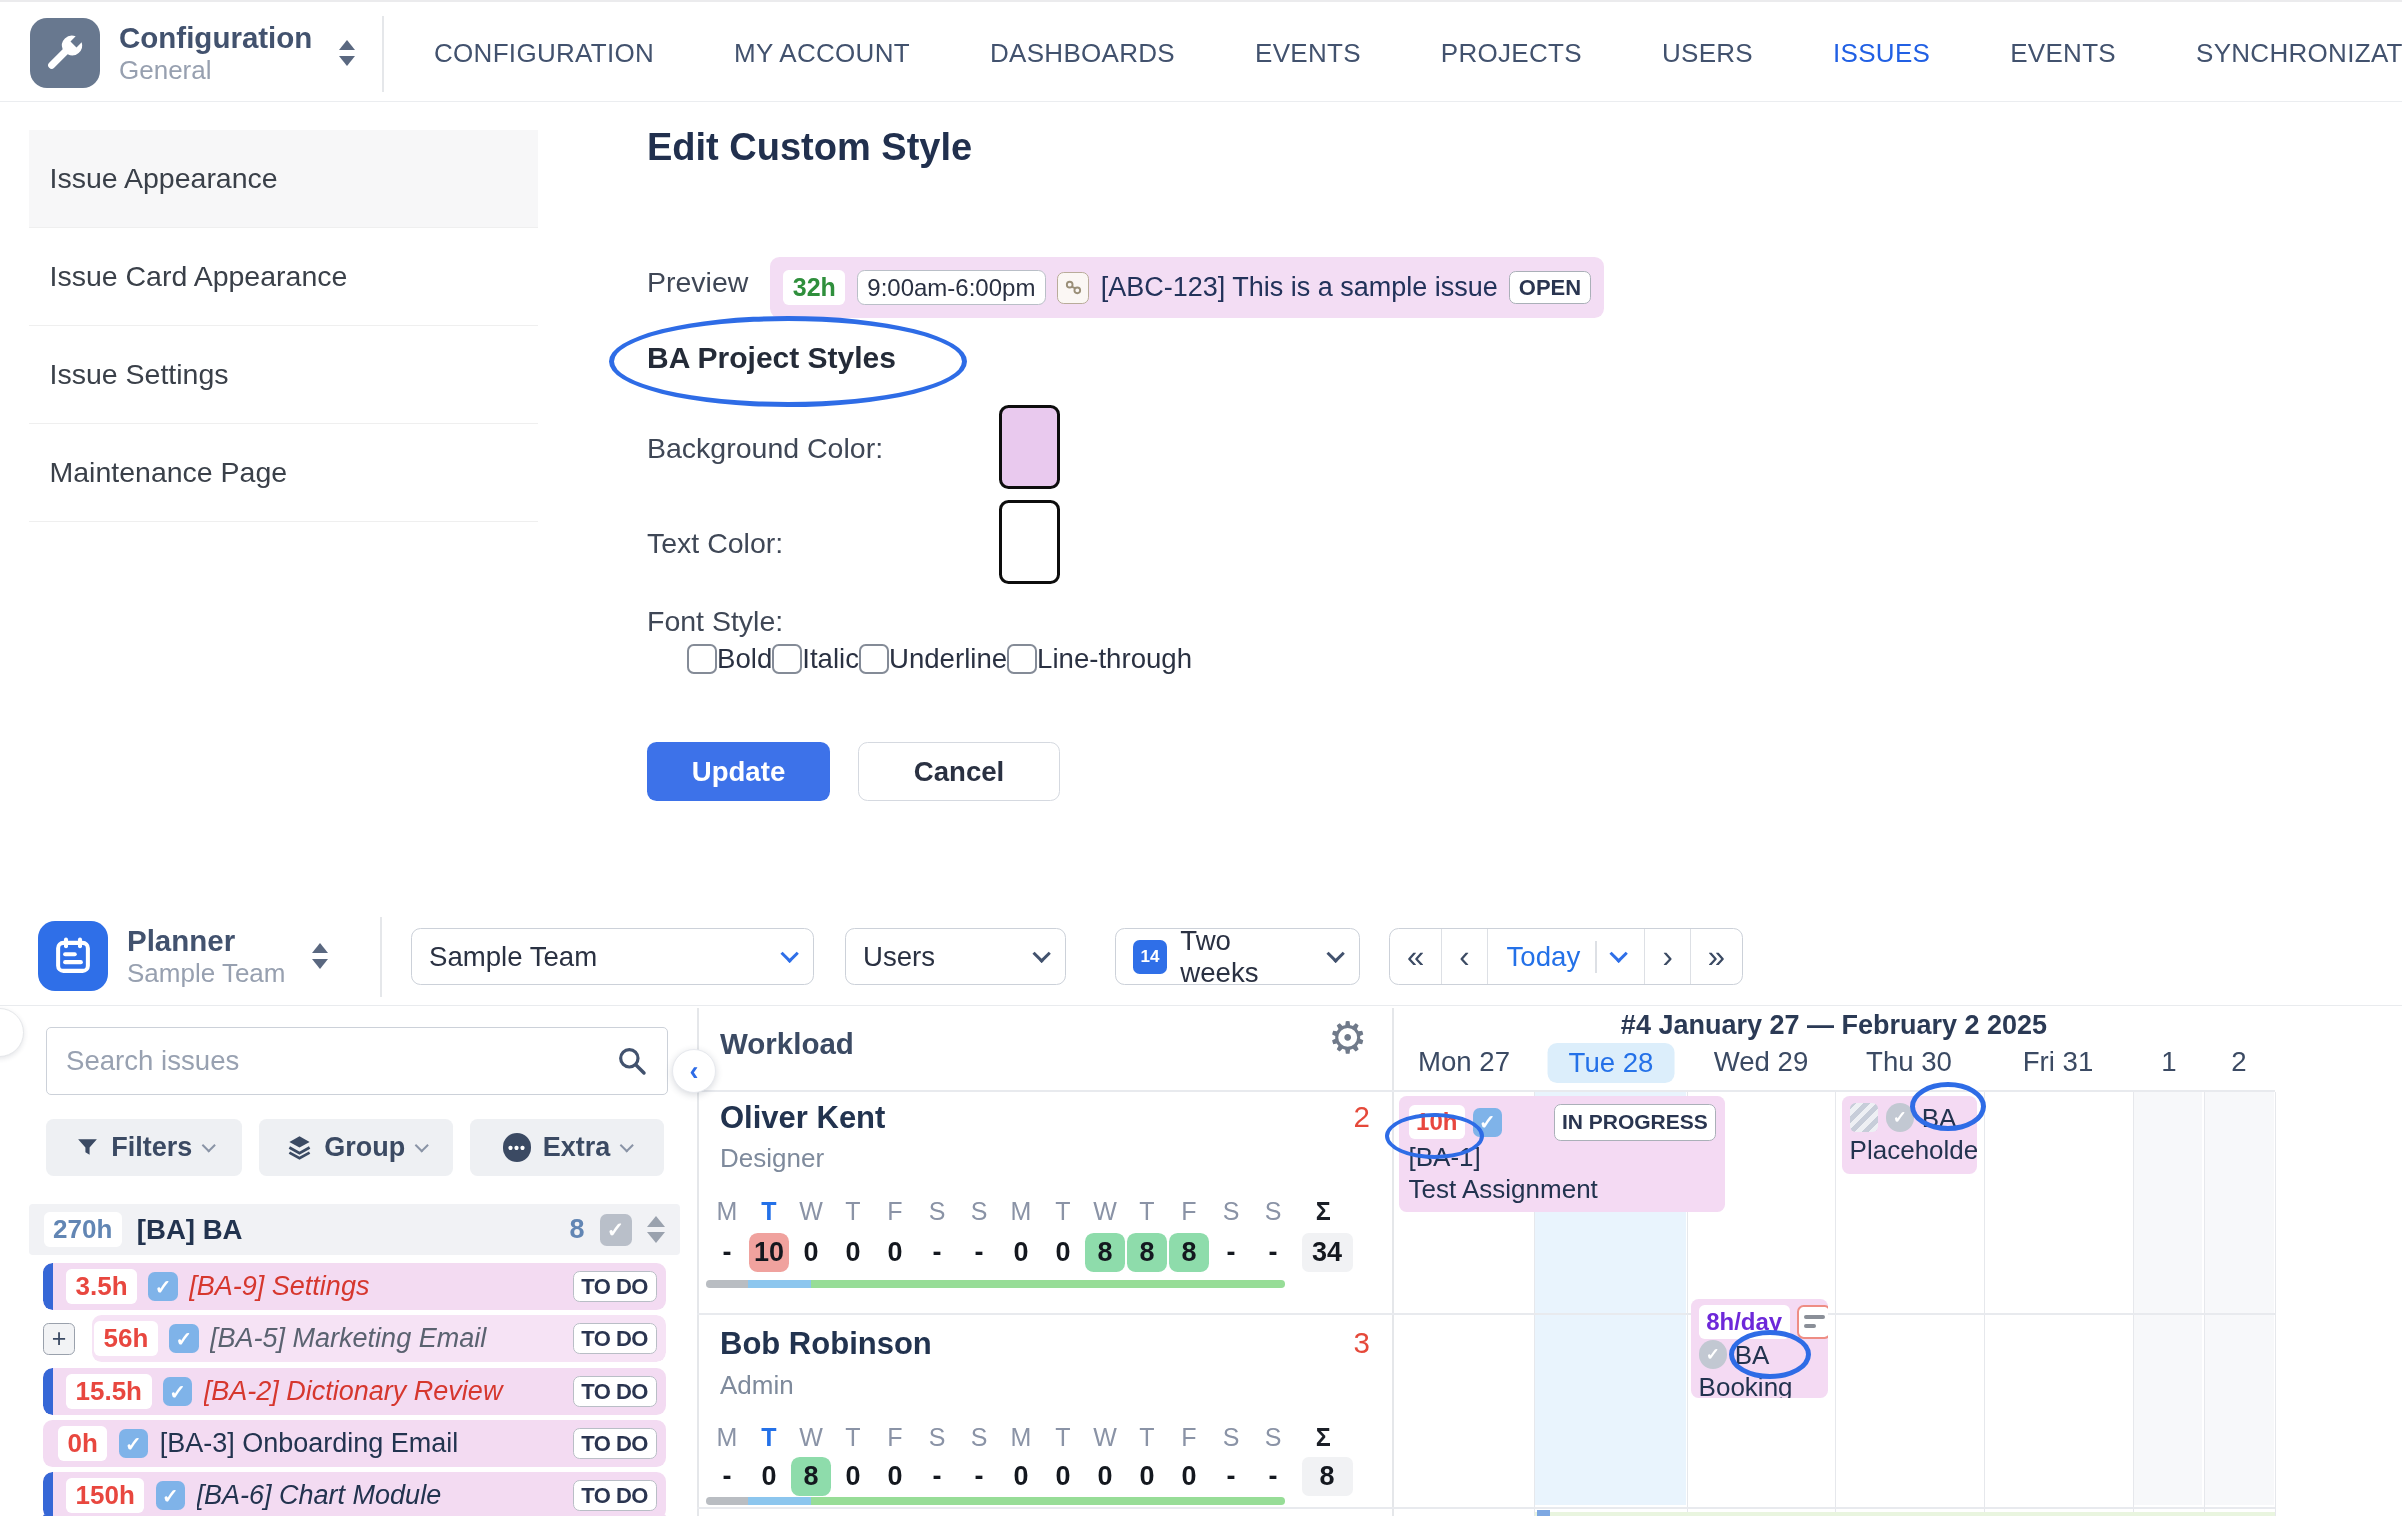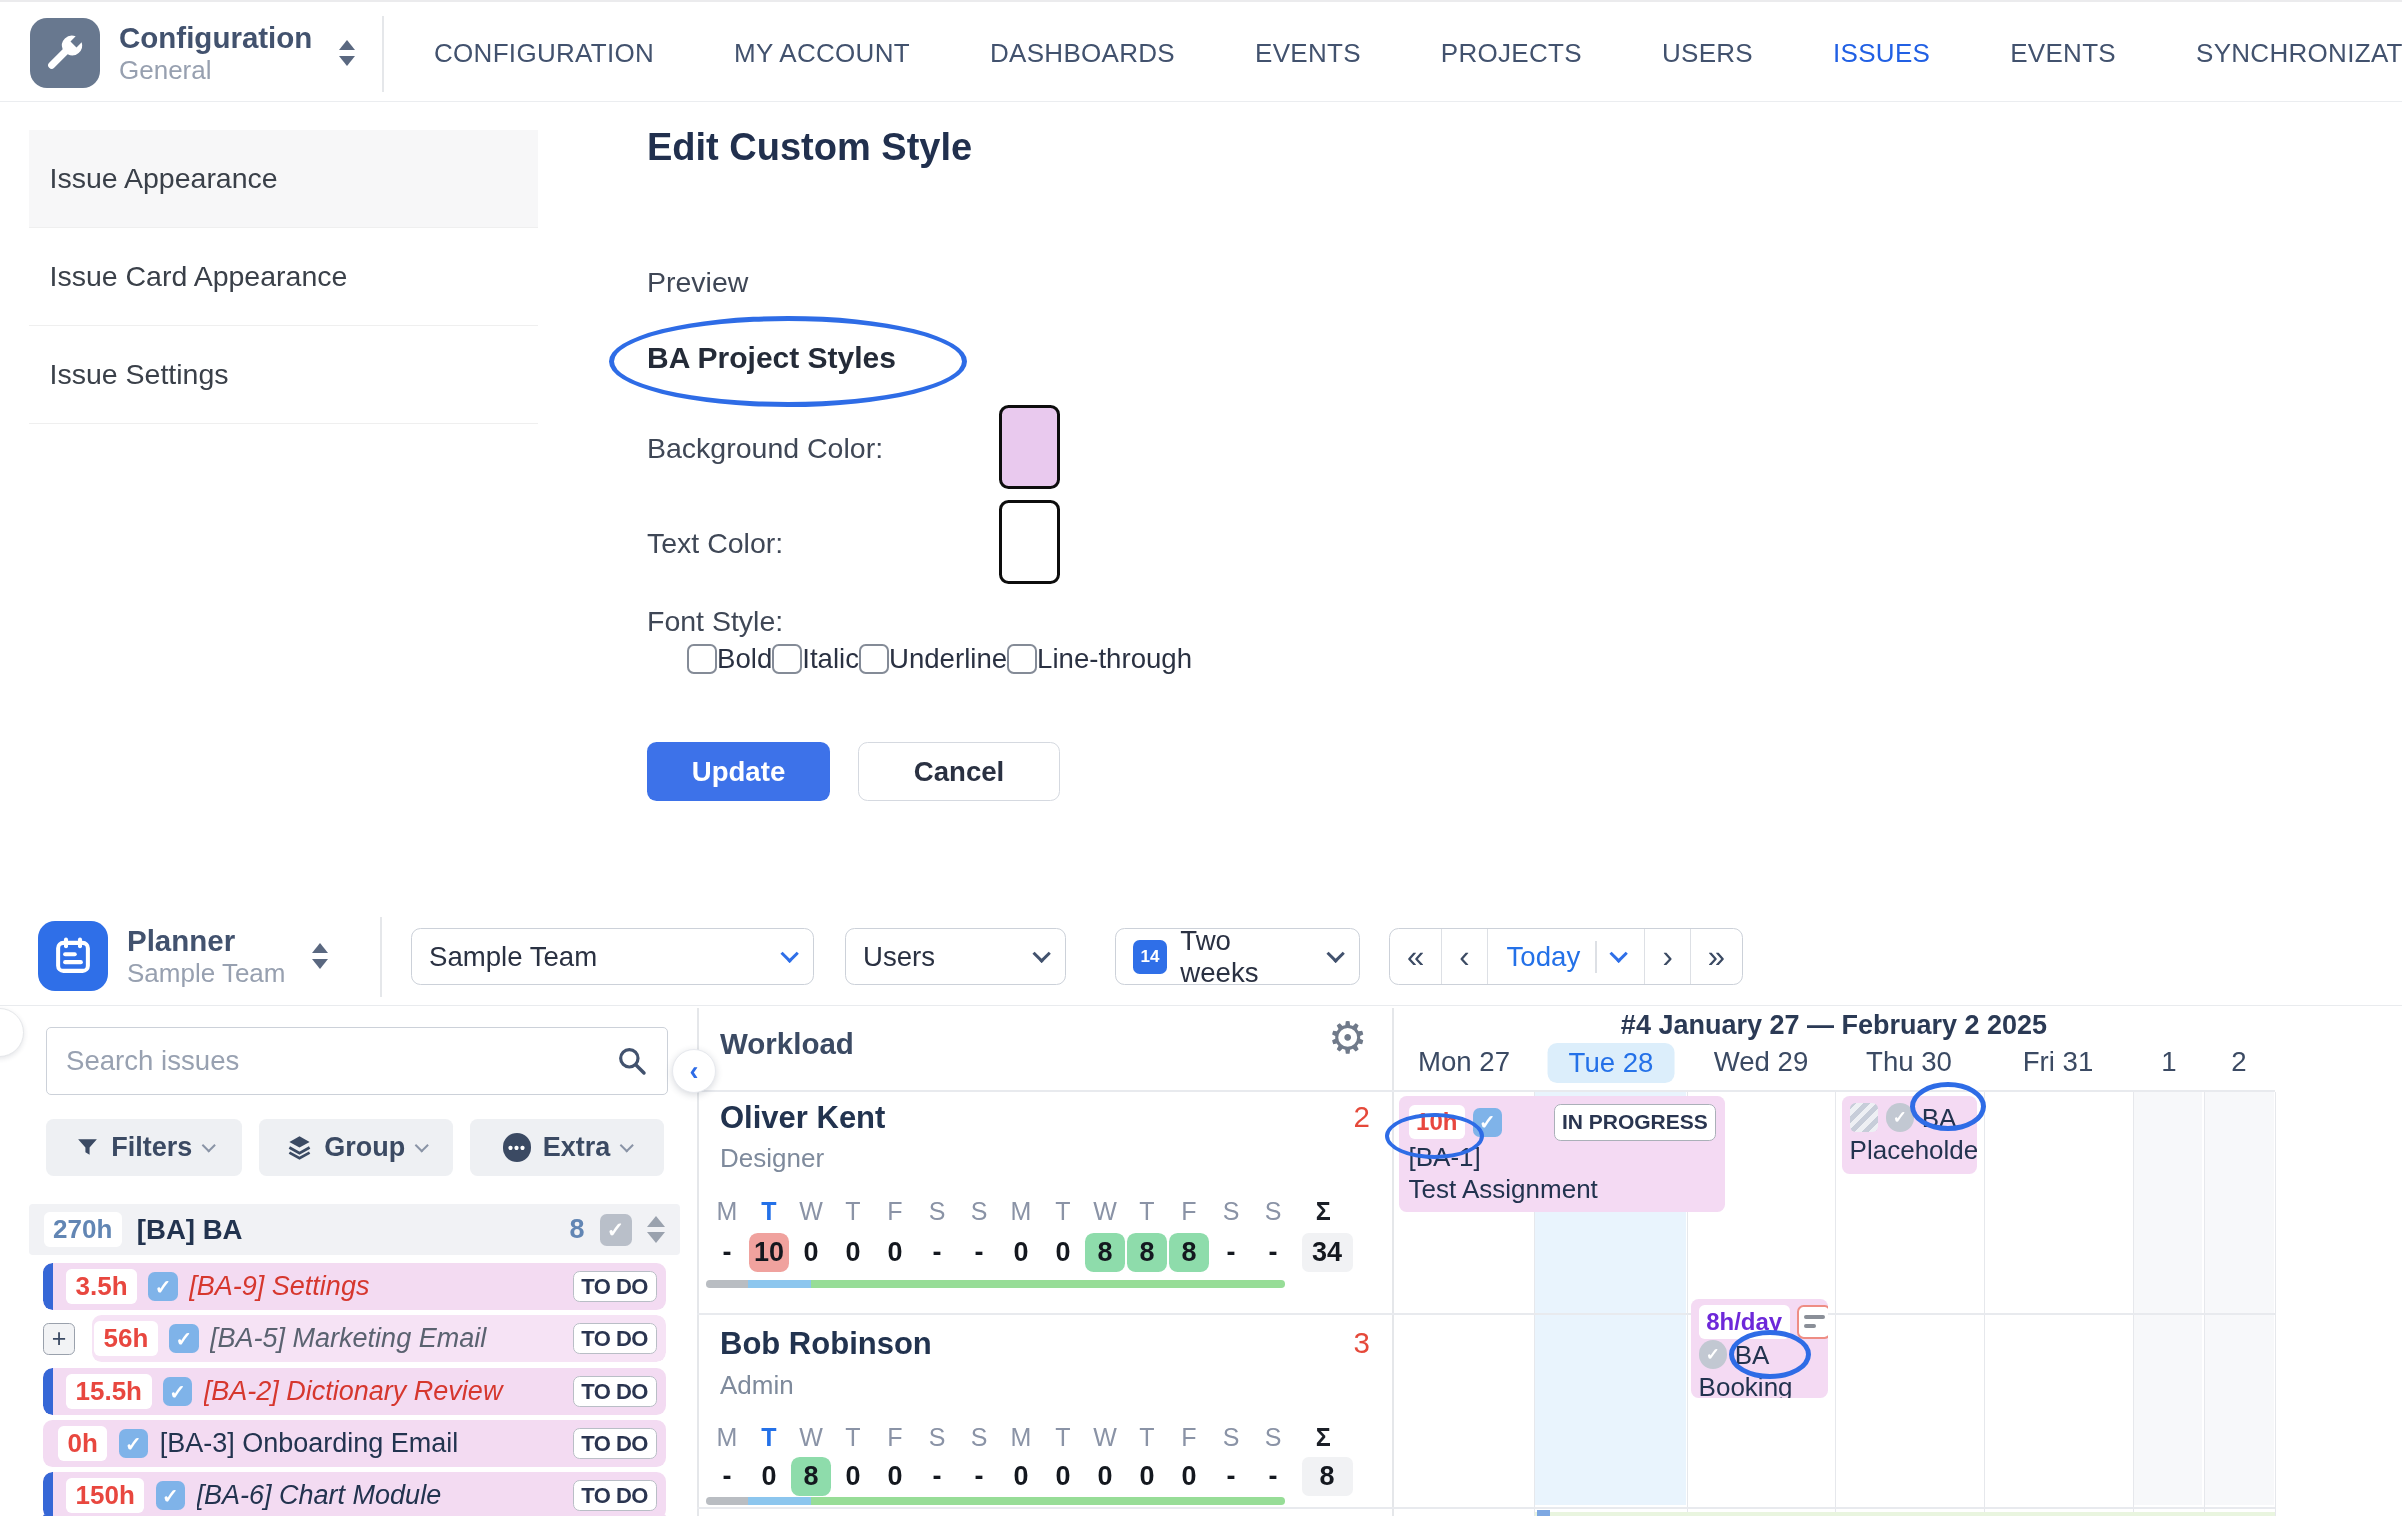--- a/index.html
+++ b/index.html
@@ -199,25 +199,39 @@
       <a class="nav-item active">ISSUES</a>
       <a class="nav-item">EVENTS</a>
       <a class="nav-item">SYNCHRONIZATION</a>
     </nav>
   </header>
 
   <nav class="settings-nav">
     <div class="settings-item active">Issue Appearance</div>
     <div class="settings-item">Issue Card Appearance</div>
     <div class="settings-item">Issue Settings</div>
+    <div class="settings-item">Maintenance Page</div>
   </nav>
 
   <h1 class="editor-title">Edit Custom Style</h1>
 
   <div class="field-label" style="left:647px; top:264px;">Preview</div>
+  <div class="preview-pill">
+    <span class="est-badge">32h</span>
+    <span class="time-box">9:00am-6:00pm</span>
+    <span class="link-box">
+      <svg width="19" height="19" viewBox="0 0 20 20">
+          <circle cx="6" cy="7" r="3" fill="none" stroke="#9a8f78" stroke-width="2"></circle>
+          <circle cx="14" cy="13" r="3" fill="none" stroke="#9a8f78" stroke-width="2"></circle>
+          <line x1="8" y1="9" x2="12" y2="11" stroke="#9a8f78" stroke-width="2"></line>
+        </svg>
+    </span>
+    <span class="preview-summary">[ABC-123] This is a sample issue</span>
+    <span class="status-badge">OPEN</span>
+  </div>
 
   <div class="section-title">BA Project Styles</div>
   <div class="annot" id="annot-section"></div>
 
   <div class="field-label" style="left:647px; top:430px;">Background Color:</div>
   <div class="swatch bgc"></div>
 
   <div class="field-label" style="left:647px; top:525px;">Text Color:</div>
   <div class="swatch txc"></div>
 

